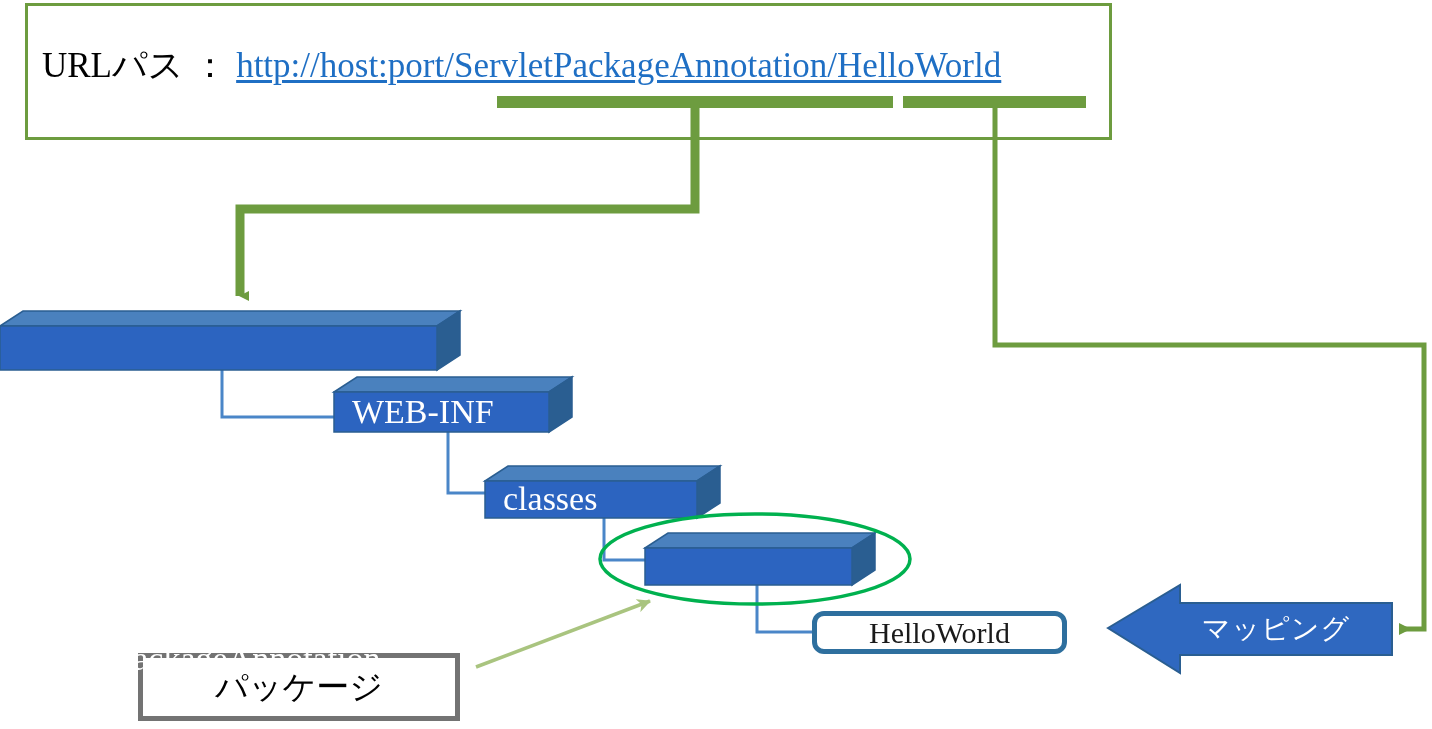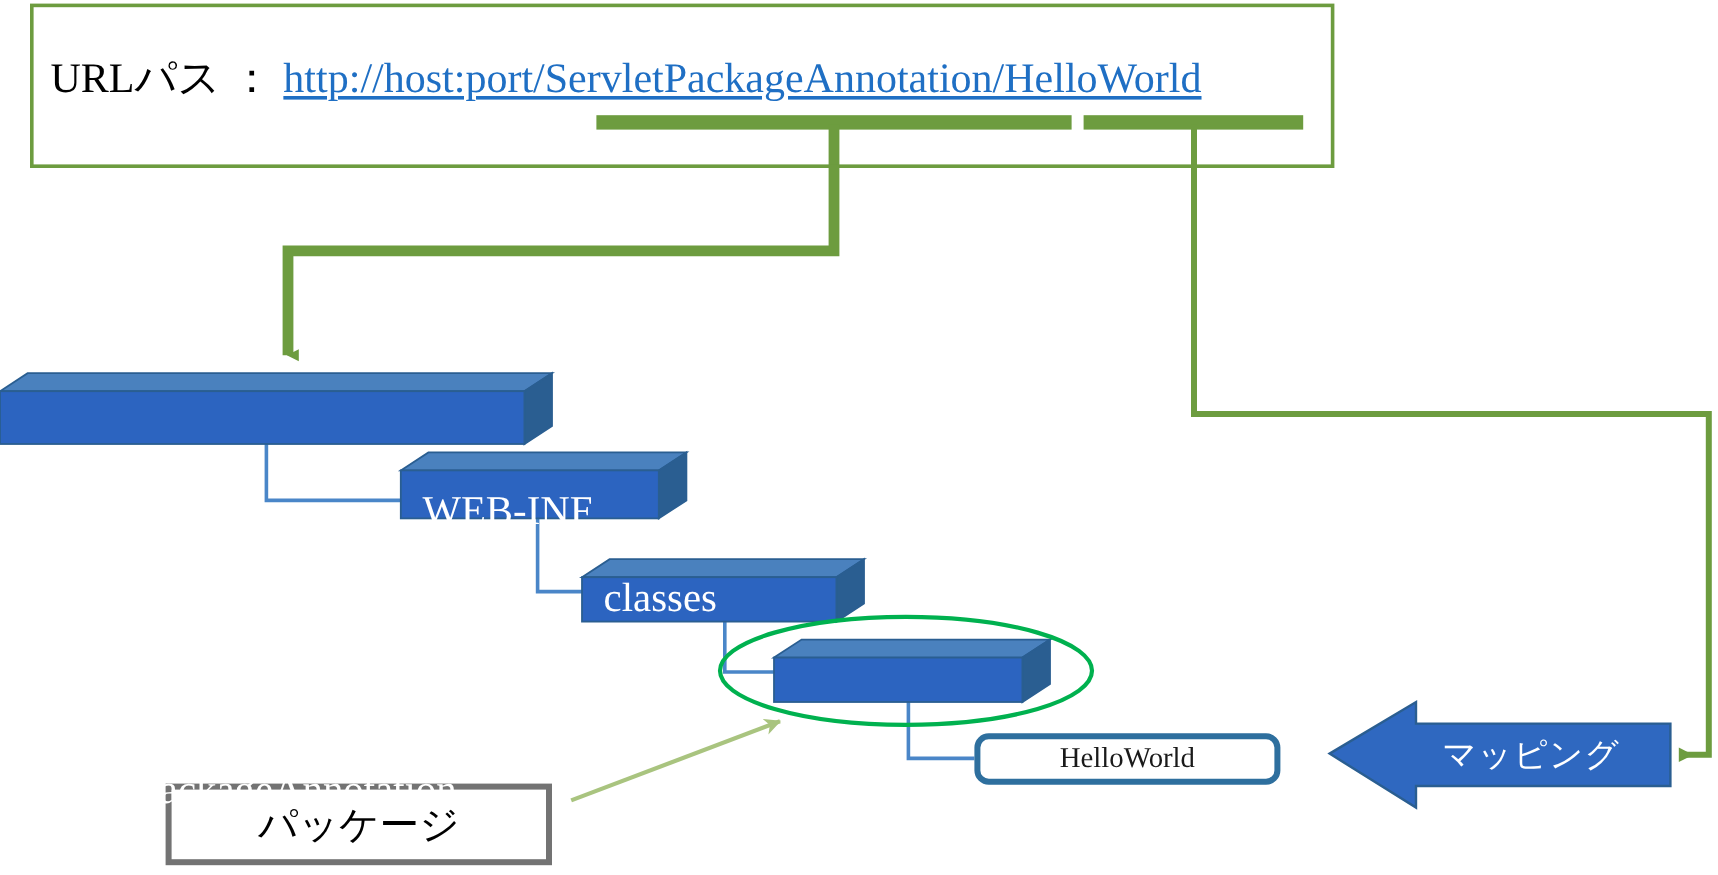--- a/index.html
+++ b/index.html
@@ -81,21 +81,21 @@
     top: 611px;
     width: 255px;
     height: 43px;
     background: #ffffff;
     border: 5px solid #2E6F9E;
     border-radius: 12px;
     box-sizing: border-box;
     display: flex;
     align-items: center;
     justify-content: center;
-    font-size: 24px;
+    font-size: 30px;
     color: #1a1a1a;
   }
 
   
   .package-box {
     position: absolute;
     left: 138px;
     top: 653px;
     width: 322px;
     height: 68px;
@@ -190,21 +190,21 @@
 
   <div class="url-box"></div>
   <div class="url-line">
     <span class="url-label">URLパス ：</span>
     <span class="url-link">http://host:port/ServletPackageAnnotation/HelloWorld</span>
   </div>
 
   <div class="folder" style="left:0px; top:311px; width:460px; height:59px;">
     <span class="label" style="left:18px; top:348px; transform:translateY(-50%);">ServletPackageAnnotation</span>
   </div>
-  <div class="folder" style="left:334px; top:377px; width:253px; height:55px;margin-top:15px;">
+  <div class="folder" style="left:334px; top:377px; width:253px; height:55px;">
     <span class="label" style="left:18px; top:35px; transform:translateY(-50%);">WEB-INF</span>
   </div>
   <div class="folder" style="left:485px; top:466px; width:235px; height:52px;">
     <span class="label" style="left:18px; top:33px; transform:translateY(-50%);">classes</span>
   </div>
 
   <div class="helloworld-box">
     <span>HelloWorld</span>
   </div>
 

